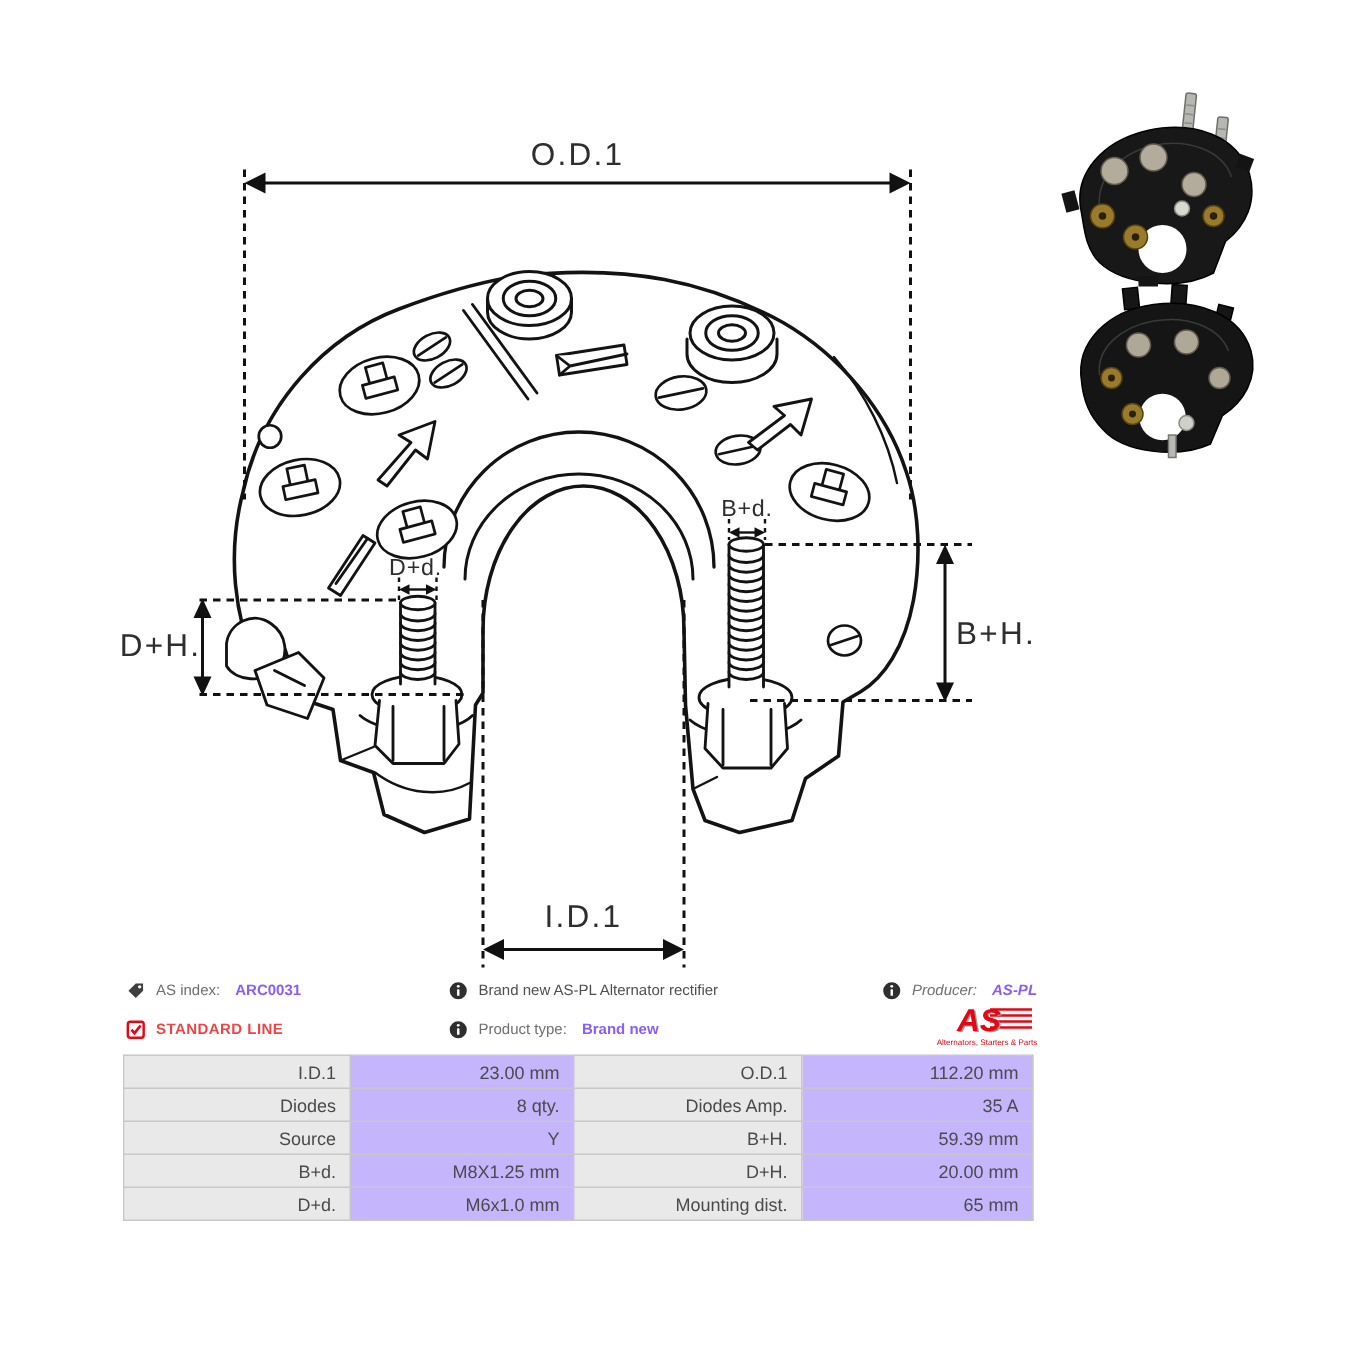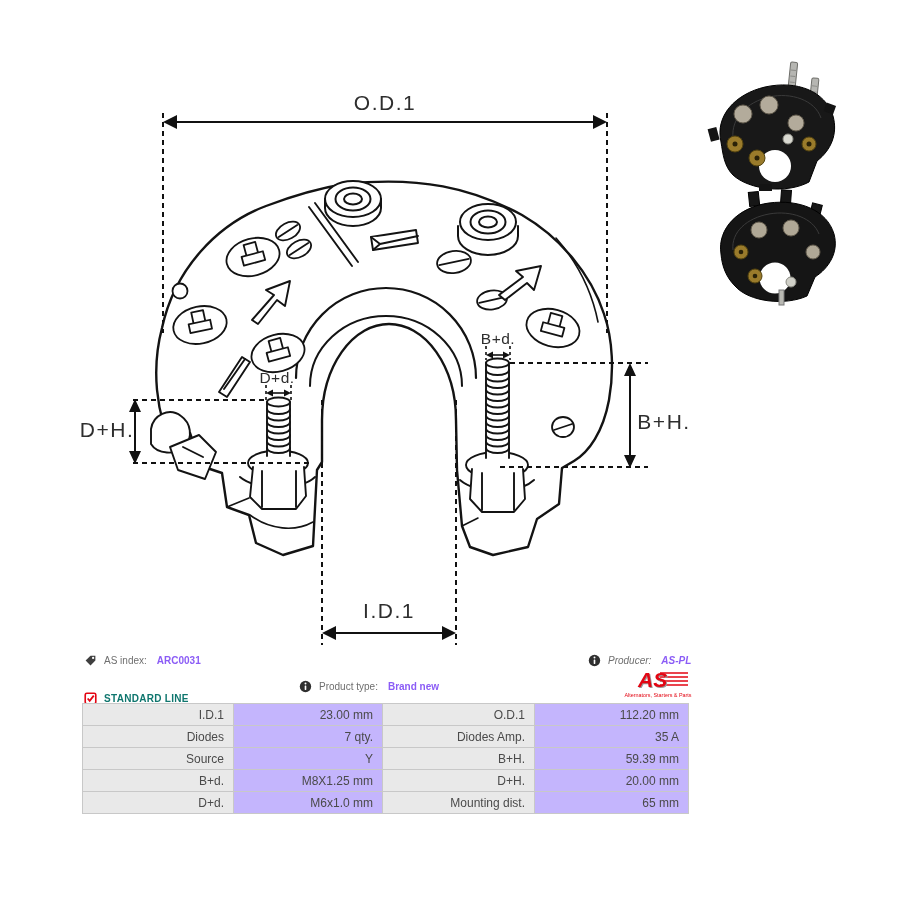--- a/index.html
+++ b/index.html
@@ -6,21 +6,21 @@
   #stage{position:relative;width:900px;height:900px;background:#fff;overflow:hidden;
          font-family:"Liberation Sans",sans-serif;}
   svg text{font-family:"Liberation Sans",sans-serif;}
   .dimlbl{font-size:21px;fill:#2e2e2e;letter-spacing:1.5px;}
   .dimlbl-s{font-size:15.5px;fill:#2e2e2e;letter-spacing:0.5px;}
   
   .cell{position:absolute;height:16px;display:flex;align-items:center;gap:7px;
         font-size:10px;color:#6f6f6f;white-space:nowrap;}
   .cell .b{font-weight:bold;color:#8b5cf6;margin-left:3px;}
   .cell .desc{color:#4f4f4f;}
-  .cell.redline{color:#0f766e;font-weight:bold;letter-spacing:0.3px;margin-top:12px;}
+  .cell.redline{color:#ef4444;font-weight:bold;letter-spacing:0.3px;}
   .icn{flex:0 0 auto;display:block;}
   
   #spec{position:absolute;left:82px;top:703px;border-collapse:collapse;}
   #spec td{border:1px solid #c8c8c8;height:21px;font-size:12px;color:#4a4a4a;
            text-align:right;padding:0 9px 0 4px;}
   #spec td.lbl{background:#e9e9e9;}
   #spec td.val{background:#c4b5fd;}
 </style>
 </head>
 <body>
@@ -258,20 +258,28 @@
 </div>
 
 <div class="cell redline" style="left:84px;top:678px;">
   <svg class="icn" width="13" height="13" viewBox="0 0 16 16">
     <rect x="1.5" y="1.5" width="13" height="13" rx="2" fill="none" stroke="#e30613" stroke-width="2"></rect>
     <path d="M4.5 8 L7 10.8 L12 4.5" fill="none" stroke="#e30613" stroke-width="2.2"></path>
   </svg>
   <span>STANDARD LINE</span>
 </div>
 
+<div class="cell" style="left:299px;top:652px;">
+  <svg class="icn" width="13" height="13" viewBox="0 0 16 16">
+    <circle cx="8" cy="8" r="7" fill="#2f2f2f"></circle>
+        <rect x="7" y="6.8" width="2" height="5.4" rx="0.6" fill="#fff"></rect>
+        <circle cx="8" cy="4.4" r="1.2" fill="#fff"></circle>
+  </svg>
+  <span class="desc">Brand new AS-PL Alternator rectifier</span>
+</div>
 
 <div class="cell" style="left:299px;top:678px;">
   <svg class="icn" width="13" height="13" viewBox="0 0 16 16">
     <circle cx="8" cy="8" r="7" fill="#2f2f2f"></circle>
         <rect x="7" y="6.8" width="2" height="5.4" rx="0.6" fill="#fff"></rect>
         <circle cx="8" cy="4.4" r="1.2" fill="#fff"></circle>
   </svg>
   <span>Product type:</span>
       <span class="b">Brand new</span>
 </div>
@@ -305,21 +313,21 @@
       </colgroup>
   <tbody>
     <tr>
       <td class="lbl">I.D.1</td>
       <td class="val">23.00 mm</td>
       <td class="lbl">O.D.1</td>
       <td class="val">112.20 mm</td>
     </tr>
     <tr>
       <td class="lbl">Diodes</td>
-      <td class="val">7 qty.</td>
+      <td class="val">8 qty.</td>
       <td class="lbl">Diodes Amp.</td>
       <td class="val">35 A</td>
     </tr>
     <tr>
       <td class="lbl">Source</td>
       <td class="val">Y</td>
       <td class="lbl">B+H.</td>
       <td class="val">59.39 mm</td>
     </tr>
     <tr>

